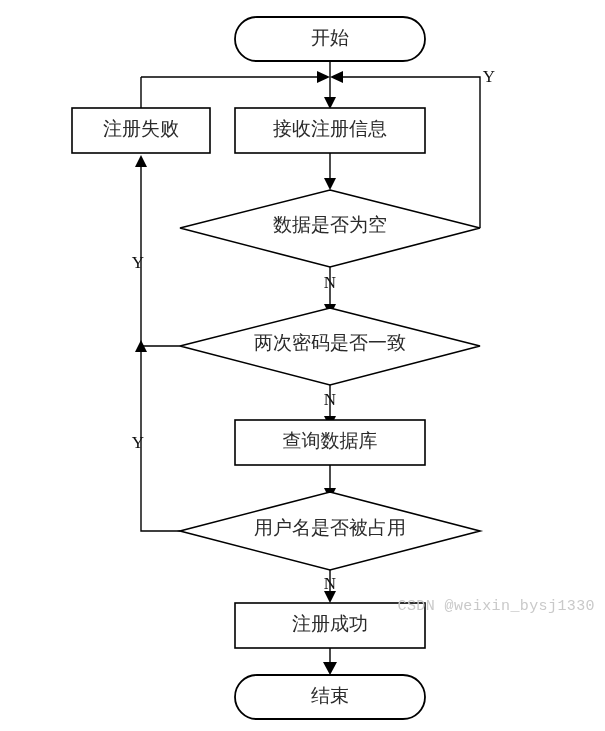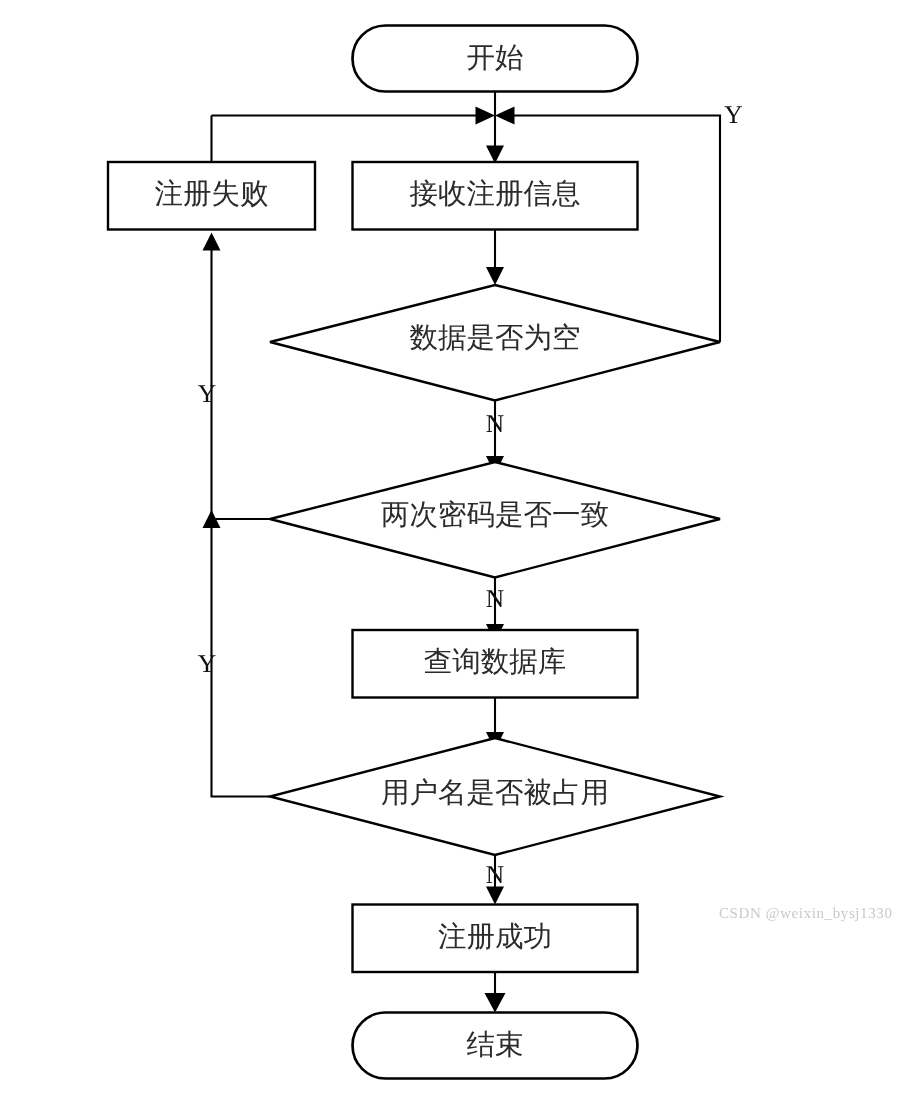--- a/index.html
+++ b/index.html
@@ -56,22 +56,22 @@
     font-family: "Liberation Serif", "DejaVu Serif", serif;
     font-size: 17px;
     fill: #111111;
     text-anchor: middle;
     dominant-baseline: middle;
   }
   .watermark {
     position: absolute;
     right: 10px;
     bottom: 7px;
-    font-family: Liberation Serif, serif;
-    font-size: 10px;
+    font-family: Liberation Mono, monospace;
+    font-size: 15px;
     color: #c9c9c9;
     letter-spacing: 0.4px;
     white-space: nowrap;
     user-select: none;
   }
 </style>
 </head>
 <body>
 
 <div id="flowchart-root">

